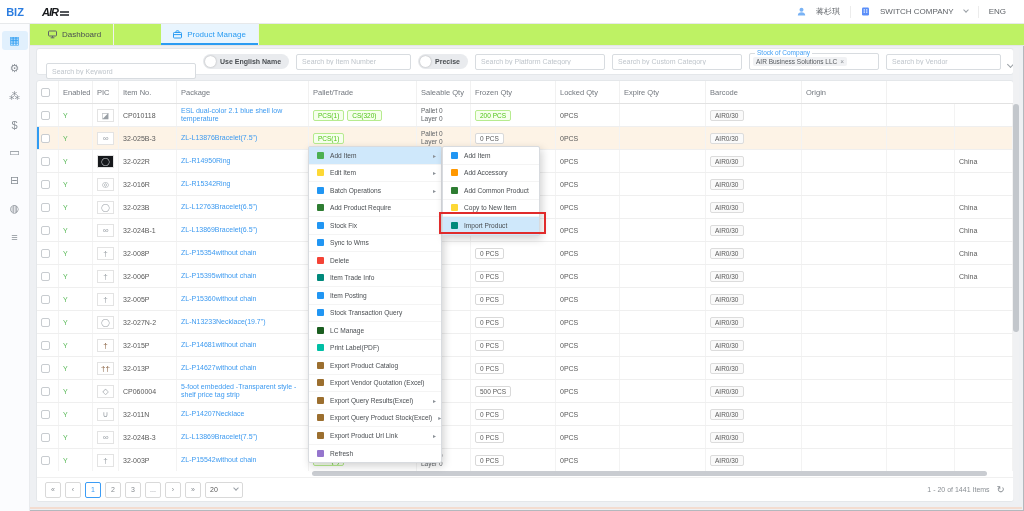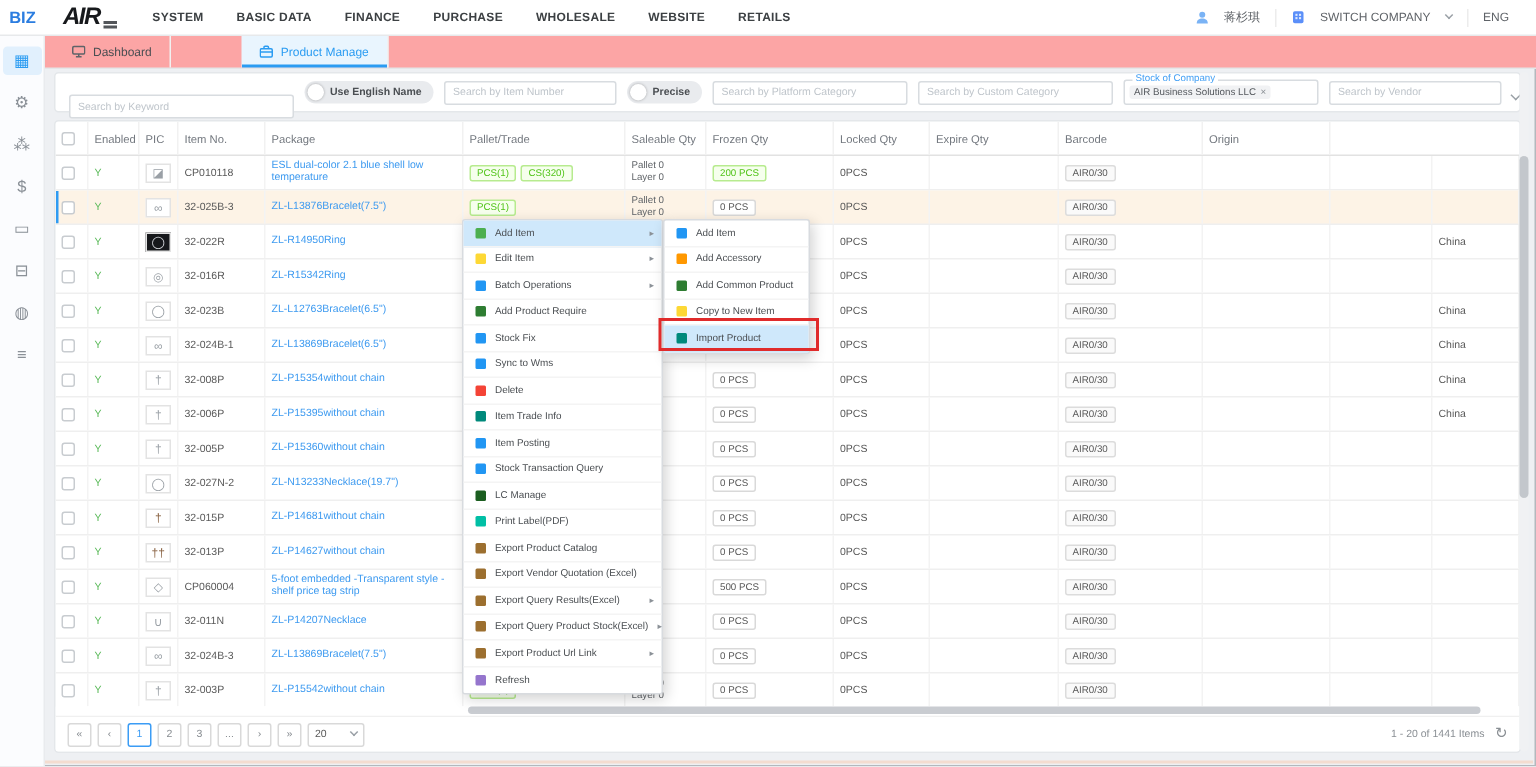--- a/index.html
+++ b/index.html
@@ -3,37 +3,37 @@
 <meta charset="utf-8">
 <style>
   * { margin:0; padding:0; box-sizing:border-box; }
   html,body { width:1024px; height:511px; font-family:"Liberation Sans","DejaVu Sans",sans-serif; }
   #app { position:relative; width:1024px; height:511px; background:#eef0f3; overflow:hidden; outline:1px solid #b3b8bd; outline-offset:-1px; }
 
   
   .topbar { position:absolute; top:0; left:0; right:0; height:24px; background:#fff; border-bottom:1px solid #e7e9eb; display:flex; align-items:center; z-index:6; }
   .biz { width:30px; text-align:center; color:#2b7de0; font-weight:bold; font-size:11px; }
   .airlogo { margin-left:12px; display:flex; align-items:flex-end; gap:2px; }
-  .airlogo .main { font-weight:800; font-style:italic; font-size:16px; letter-spacing:-1px; color:#17191c; }
+  .airlogo .main { font-weight:800; font-style:italic; font-size:11px; letter-spacing:-1px; color:#17191c; }
   .airlogo .sub { display:flex; flex-direction:column; gap:1px; margin-bottom:2px; }
   .airlogo .sub i { display:block; width:9px; height:2px; background:#53565a; }
   .topnav { display:flex; gap:22px; margin-left:24px; }
   .topnav .nav-item { font-size:8px; font-weight:700; color:#3c4043; letter-spacing:.2px; }
   .topright { margin-left:auto; display:flex; align-items:center; margin-right:8px; font-size:8px; color:#5f6368; }
   .topright .seg { display:flex; align-items:center; gap:10px; padding:0 10px; }
   .topright .div { width:1px; height:12px; background:#ececec; }
   .caret { width:4px; height:4px; border-right:1px solid #9aa0a6; border-bottom:1px solid #9aa0a6; transform:rotate(45deg); display:inline-block; margin-top:-3px; }
 
   
   .siderail { position:absolute; top:24px; left:0; width:30px; bottom:0; background:#fbfcfe; border-right:1px solid #e9ebee; display:flex; flex-direction:column; align-items:center; padding-top:7px; gap:9px; z-index:5; }
   .rail-ic { width:26px; height:19px; display:flex; align-items:center; justify-content:center; font-size:11px; color:#8a9097; border-radius:3px; }
   .rail-ic.active { background:#e1f0fd; color:#2b9cf2; }
 
   
-  .tabsbar { position:absolute; left:30px; top:24px; right:0; height:22px; background:#fca5a5; border-bottom:1px solid #e4e6e8; display:flex; align-items:stretch; padding-left:6px; z-index:4; }
+  .tabsbar { position:absolute; left:30px; top:24px; right:0; height:22px; background:#bef264; border-bottom:1px solid #e4e6e8; display:flex; align-items:stretch; padding-left:6px; z-index:4; }
   .tab { display:flex; align-items:center; gap:5px; padding:0 12px; font-size:8px; color:#4a4e52; border-right:1px solid #f1f1f1; }
   .tab.active { background:#e9f5fe; color:#2b9cf2; box-shadow:inset 0 -2px 0 #2b9cf2;margin-left:47px; }
 
   
   .filter-card { position:absolute; left:36px; right:10px; top:48px; height:27px; background:#fff; border:1px solid #e4e7ea; border-radius:3px; display:flex; align-items:center; gap:7px; padding:0 9px; z-index:2; }
   .fin { height:16px; border:1px solid #d8dce0; border-radius:2px; font-size:7px; padding:0 5px; color:#555; flex:none; outline:none; font-family:inherit; }
   .fin::placeholder { color:#bfc5cb; }
   .pill { display:flex; align-items:center; gap:4px; background:#e9ebee; border-radius:9px; height:15px; padding:0 8px 0 2px; font-size:7px; font-weight:700; color:#4a4e52; flex:none; }
   .knob { width:11px; height:11px; border-radius:50%; background:#fff; box-shadow:0 0 2px rgba(0,0,0,.3); }
   .stockbox { position:relative; height:17px; border:1px solid #d8dce0; border-radius:2px; display:flex; align-items:center; padding:0 3px; flex:none; width:130px; }
@@ -99,30 +99,20 @@
 
   <div class="topbar">
     <div class="biz">BIZ</div>
     <div class="airlogo">
       <span class="main">AIR</span>
       <span class="sub">
           <i></i>
           <i></i>
         </span>
     </div>
-    <div class="topnav">
-
-    <span class="nav-item">SYSTEM</span>
-        <span class="nav-item">BASIC DATA</span>
-        <span class="nav-item">FINANCE</span>
-        <span class="nav-item">PURCHASE</span>
-        <span class="nav-item">WHOLESALE</span>
-        <span class="nav-item">WEBSITE</span>
-        <span class="nav-item">RETAILS</span>
-      </div>
     <div class="topright">
       <span class="seg">
         <svg width="9" height="9" viewBox="0 0 9 9">
             <circle cx="4.5" cy="2.8" r="2" fill="#7ab3f5"></circle>
             <path d="M0.8 8.6 C0.8 6.3 2.4 5.3 4.5 5.3 C6.6 5.3 8.2 6.3 8.2 8.6 Z" fill="#7ab3f5"></path>
           </svg>
         <span>蒋杉琪</span>
       </span>
       <span class="div"></span>
       <span class="seg">

